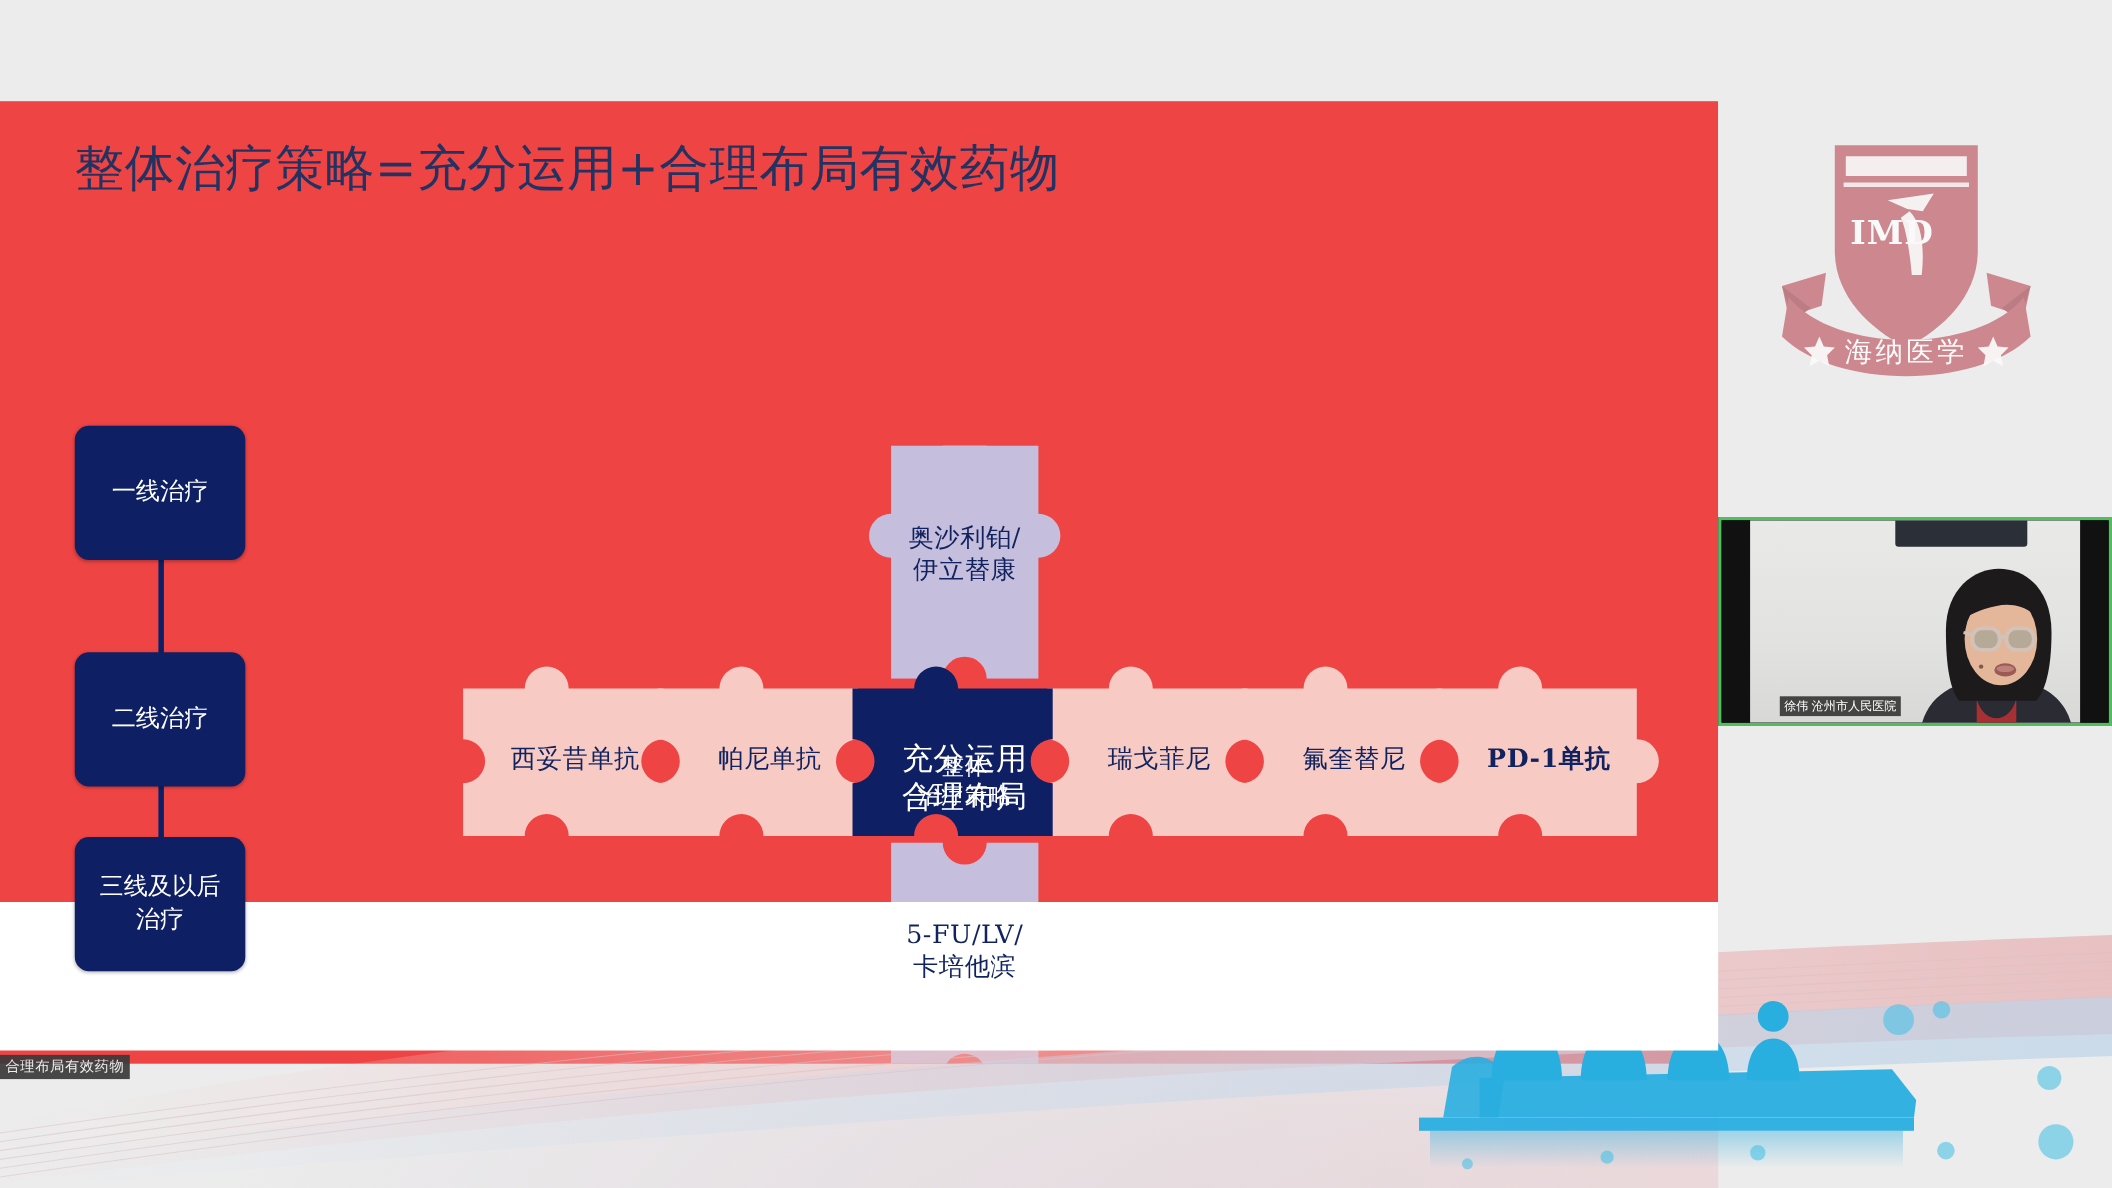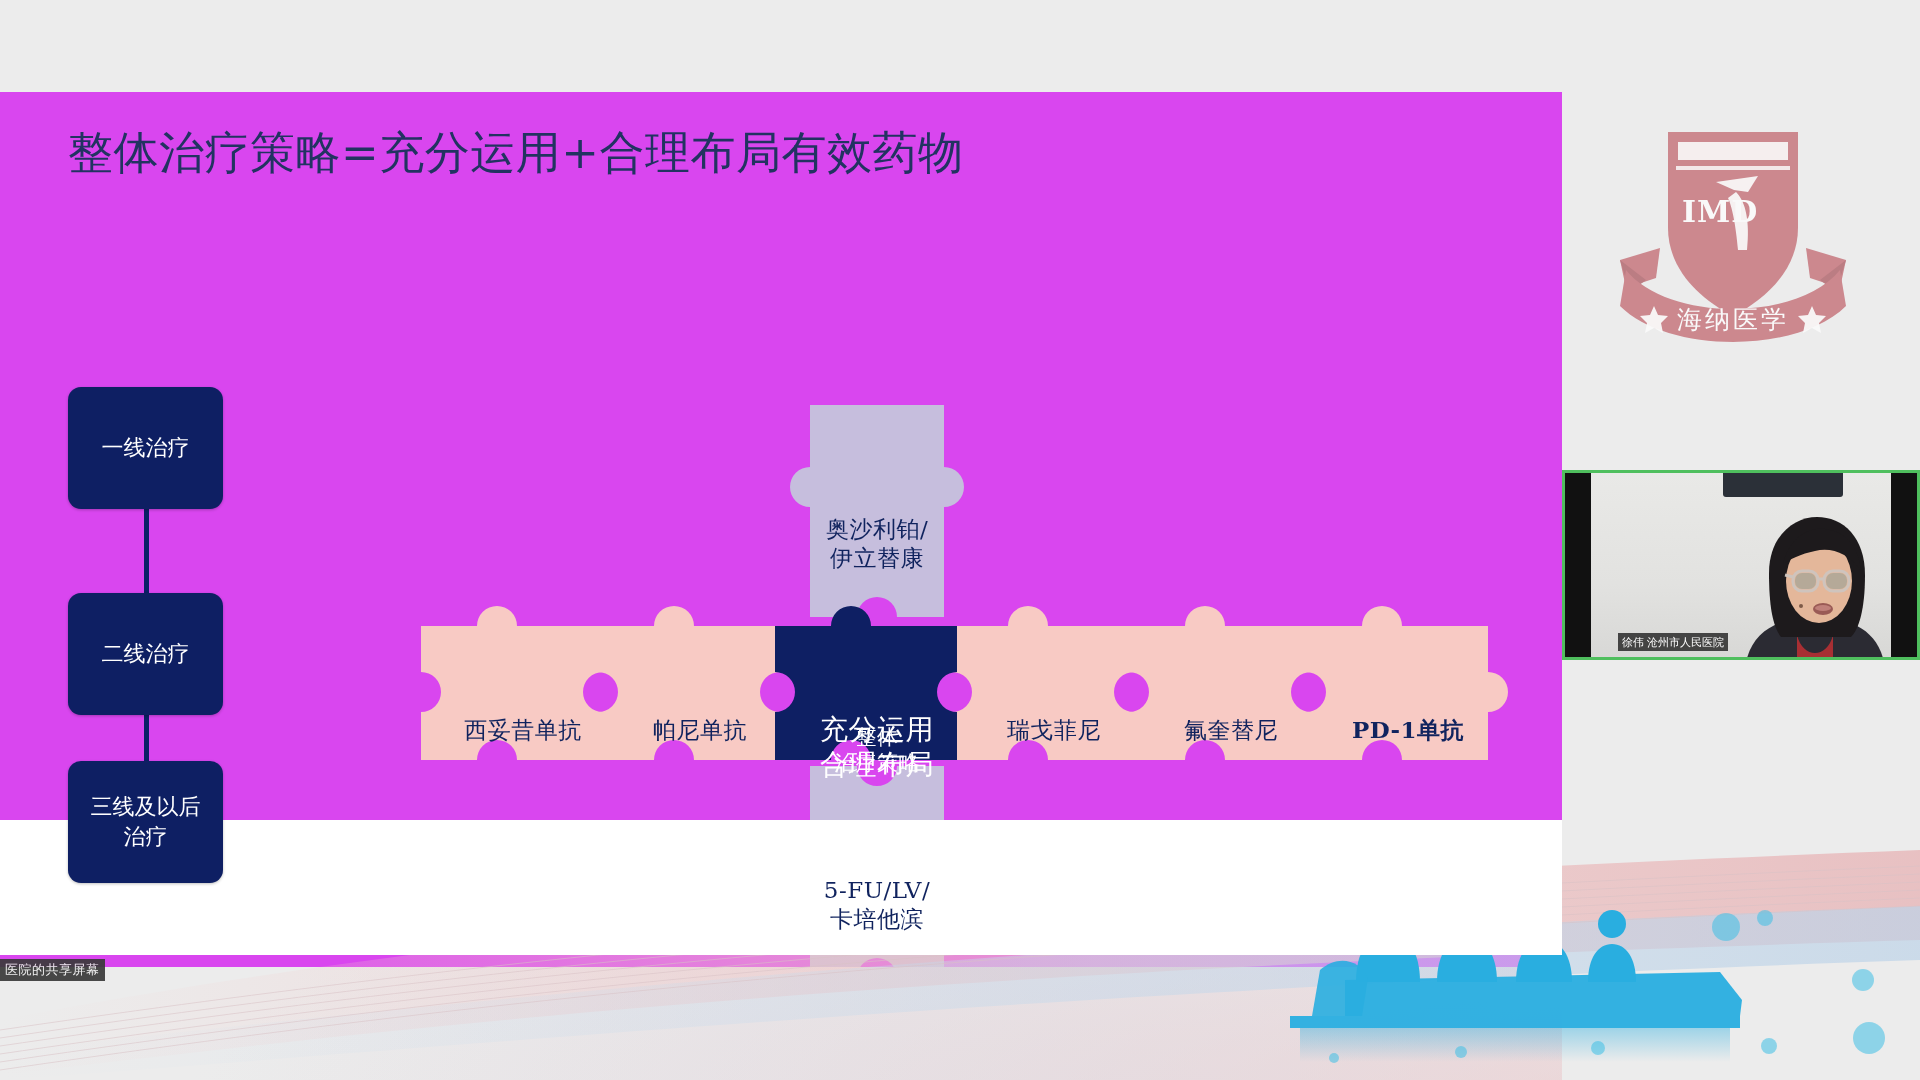--- a/index.html
+++ b/index.html
@@ -16,21 +16,21 @@
     position: relative;
     width: 1920px; height: 1080px;
     background: #ececec;
   }
 
   
   #slide {
     position: absolute;
     left: 0px; top: 92px;
     width: 1562px; height: 875px;
-    background: #d946ef;
+    background: #ef4444;
     overflow: hidden;
   }
 
   
   #slide-title {
     position: absolute;
     left: 68px; top: 32px;
     width: 1020px;
     font-family: "DejaVu Serif", "Liberation Serif", serif;
     font-size: 45px;
@@ -90,21 +90,20 @@
   }
   .piece svg { display: block; position: absolute; left: 0; top: 0; }
   .piece .plabel {
     position: absolute;
     left: 0; width: 100%;
     z-index: 3;
     font-size: 23px;
     line-height: 1.25;
     letter-spacing: 0.5px;
     pointer-events: none;
-    margin-top: 40px;
   }
 
   
   .row-piece { width: 212px; height: 186px; top: 218px; }
   .row-piece .plabel { top: 76px; }
 
   .pc1 { left: 0px; }
   .pc2 { left: 177px; }
   .pc3 { left: 354px; }
   .pc-center { left: 531px; z-index: 6; }
@@ -376,21 +375,21 @@
       <div class="piece row-piece pc7">
         <svg width="212" height="186" viewBox="0 0 212 186" xmlns="http://www.w3.org/2000/svg">
           <path d="M4,26 L60,26 a20,20 0 0,1 40,0 L186,26 L186,72 a20,20 0 0,1 20,20 a20,20 0 0,1 -20,20 L186,160 L100,160 a20,20 0 0,0 -40,0 L4,160 L4,112 a20,20 0 0,0 0,-40 Z" fill="#f8cac4"></path>
         </svg>
         <div class="plabel" style="font-weight:bold">PD-1单抗</div>
       </div>
 
     </div>
   </div>
 
-  <div id="share-label">医院的共享屏幕</div>
+  <div id="share-label">合理布局有效药物</div>
 
   <div id="right-rail">
 
     <div id="brand-logo">
       <svg width="250" height="250" viewBox="0 0 250 250" xmlns="http://www.w3.org/2000/svg">
 
         <path d="M60,22 L190,22 L190,118 C190,158 160,188 125,206 C90,188 60,158 60,118 Z" fill="#c0626b"></path>
         <path d="M70,32 L180,32 L180,50 L70,50 Z" fill="#ffffff" opacity=".9"></path>
         <path d="M68,56 L182,56 L182,60 L68,60 Z" fill="#ffffff" opacity=".85"></path>
 

